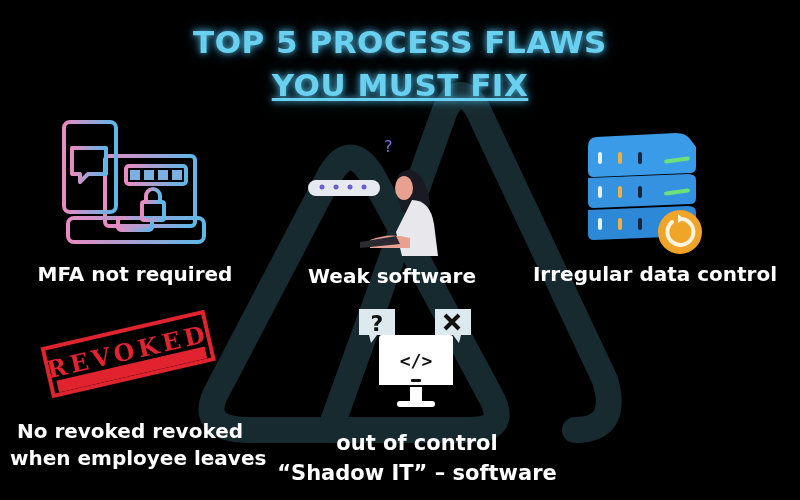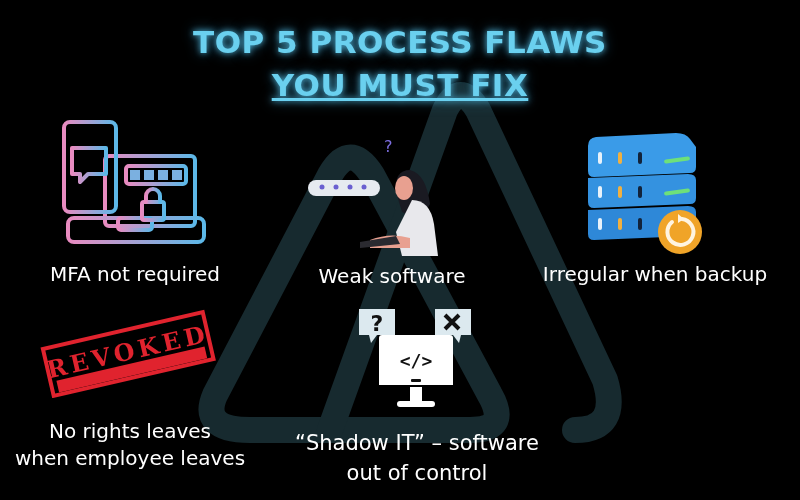--- a/index.html
+++ b/index.html
@@ -4,21 +4,21 @@
 <style>
   * { margin: 0; padding: 0; box-sizing: border-box; }
   html, body { width: 800px; height: 500px; background: #000; overflow: hidden; }
   body { position: relative; font-family: "DejaVu Sans", sans-serif; color: #fff; }
   .bg-watermark { position: absolute; left: 0; top: 0; width: 800px; height: 500px; z-index: 0; }
   .title { position: absolute; left: 0; width: 800px; text-align: center; z-index: 2;
     font-family: "DejaVu Sans", sans-serif; font-weight: bold; font-size: 31px; letter-spacing: 0.5px;
     color: #6ad0ef; text-shadow: 0 0 6px rgba(90,200,240,0.85), 0 0 14px rgba(60,170,220,0.55); }
   .title.l1 { top: 24px; }
   .title.l2 { top: 67px; text-decoration: underline; }
-  .label { position: absolute; z-index: 2; font-weight: normal; font-size: 20px; color: #fff; text-align: center; white-space: nowrap; }
+  .label { position: absolute; z-index: 2; font-weight: bold; font-size: 20px; color: #fff; text-align: center; white-space: nowrap; }
   .icon { position: absolute; z-index: 1; }
 </style>
 </head>
 <body>
 
 <svg class="bg-watermark" viewBox="0 0 800 500">
   <path d="M215 395 L330 175 Q350 140 372 175 L490 395 Q510 430 470 430 L250 430 Q200 430 215 395 Z" fill="none" stroke="#172a2f" stroke-width="26" stroke-linejoin="round"></path>
   <path d="M330 430 L445 110 Q460 80 478 110 L605 380 Q620 430 575 430" fill="none" stroke="#172a2f" stroke-width="26" stroke-linecap="round" stroke-linejoin="round"></path>
 </svg>
 
@@ -97,42 +97,42 @@
       </g>
     <g fill="#6ee07a">
         <rect x="84" y="30" width="26" height="4" rx="2" transform="rotate(-8 97 32)"></rect>
         <rect x="84" y="62" width="26" height="4" rx="2" transform="rotate(-8 97 64)"></rect>
       </g>
     <circle cx="100" cy="104" r="22" fill="#f0a428"></circle>
     <path d="M92 94 a13 13 0 1 0 10 -3" fill="none" stroke="#fff4e0" stroke-width="4" stroke-linecap="round"></path>
     <path d="M98 86 l6 5 l-6 4 z" fill="#fff4e0"></path>
   </g>
 </svg>
-<div class="label" style="left:520px;top:262px;width:270px">Irregular when backup</div>
+<div class="label" style="left:520px;top:262px;width:270px">Irregular data control</div>
 
 <svg class="icon" style="left:38px;top:308px;width:180px;height:90px" viewBox="0 0 180 90">
   <g transform="rotate(-13 90 45)">
     <rect x="8" y="22" width="164" height="48" fill="none" stroke="#e0232e" stroke-width="4"></rect>
     <rect x="14" y="56" width="152" height="12" fill="#e0232e"></rect>
     <text x="90" y="52" text-anchor="middle" font-family="DejaVu Serif, serif" font-weight="bold" font-size="24" letter-spacing="4" fill="#e0232e">REVOKED</text>
   </g>
 </svg>
 <div class="label" style="left:10px;top:418px;width:240px;line-height:27px">
-  <div>No rights leaves</div>
+  <div>No revoked revoked</div>
   <div>when employee leaves</div>
 </div>
 
 <svg class="icon" style="left:355px;top:305px;width:120px;height:110px" viewBox="0 0 120 110">
   <rect x="24" y="30" width="74" height="50" rx="3" fill="#fff"></rect>
   <rect x="24" y="72" width="74" height="8" fill="#fff"></rect>
   <rect x="55" y="82" width="12" height="14" fill="#fff"></rect>
   <rect x="42" y="96" width="38" height="6" rx="3" fill="#fff"></rect>
   <path d="M4 4 h36 v26 h-18 l-6 8 l-2 -8 h-10 z" fill="#dce9ef"></path>
   <text x="22" y="26" text-anchor="middle" font-size="22" font-weight="bold" fill="#111" font-family="DejaVu Sans, sans-serif">?</text>
   <path d="M80 4 h36 v26 h-10 l-2 8 l-6 -8 h-18 z" fill="#dce9ef"></path>
   <path d="M90 10 l14 14 M104 10 l-14 14" stroke="#111" stroke-width="4"></path>
   <text x="61" y="62" text-anchor="middle" font-size="18" font-weight="bold" fill="#111" font-family="DejaVu Sans Mono, monospace">&lt;/&gt;</text>
   <rect x="56" y="74" width="10" height="3" rx="1" fill="#111"></rect>
 </svg>
 <div class="label" style="left:272px;top:428px;width:290px;line-height:30px;font-size:21px">
+  <div>out of control</div>
   <div>“Shadow IT” – software</div>
-  <div>out of control</div>
 </div>
 
 </body></html>

